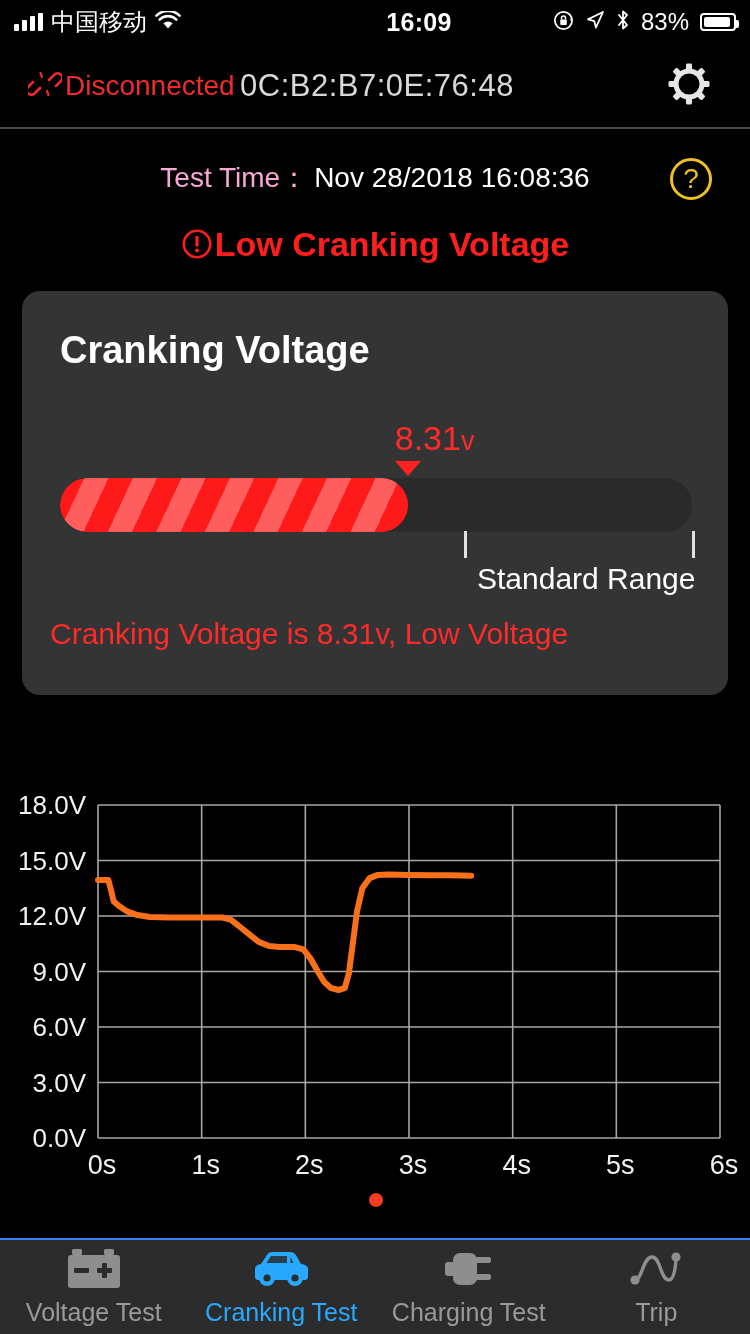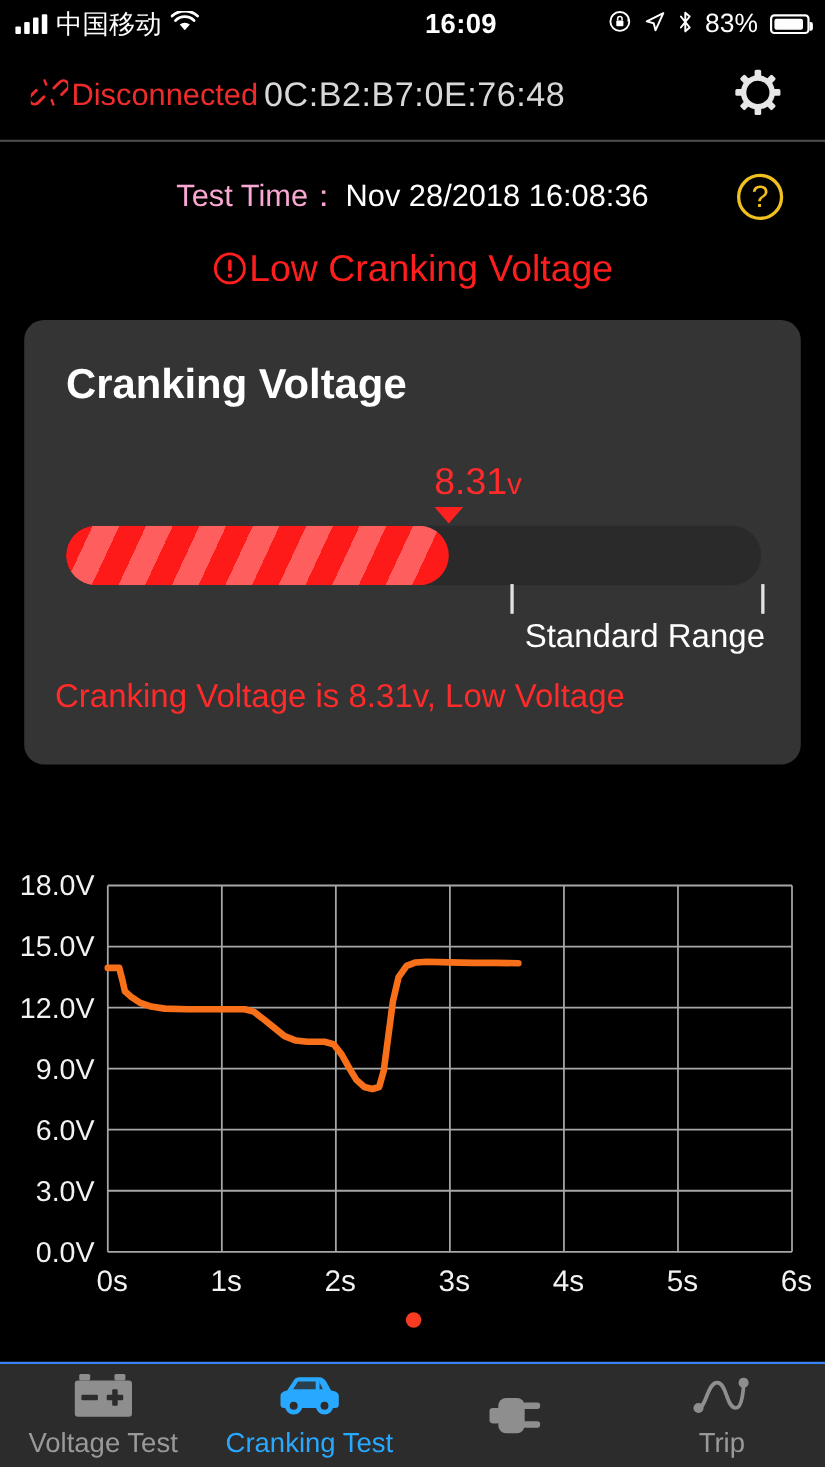--- a/index.html
+++ b/index.html
@@ -51,21 +51,21 @@
   .tt-label{ color:#f9a8d4; font-size:28px; }
   .tt-value{ color:#ffffff; font-size:28px; margin-left:6px; }
   .help-btn{ position:absolute; right:38px; top:158px; width:42px; height:42px;
       border:3px solid #f0c020; border-radius:50%;
       display:flex; align-items:center; justify-content:center;
       color:#f0c020; font-size:28px; font-weight:400; line-height:1; }
 
   
   .warning{ position:absolute; left:0; top:222px; width:750px; height:44px;
       display:flex; align-items:center; justify-content:center; gap:2px;
-      color:#ff1e1e; font-size:34px; font-weight:400; }
+      color:#ff1e1e; font-size:34px; font-weight:700; }
   .warn-icon{ display:inline-flex; width:32px; height:32px; }
 
   
   .card{ position:absolute; left:22px; top:291px; width:706px; height:404px;
       background:#343434; border-radius:18px; }
   .card-title{ position:absolute; left:38px; top:38px; color:#fff;
       font-size:38px; font-weight:600; }
   .value-label{ position:absolute; top:128px; color:#ff2a2a; font-size:34px;
       transform:translateX(-50%); white-space:nowrap;margin-left:27px; }
   .value-label .unit{ font-size:27px; }
@@ -296,20 +296,21 @@
 
     <div class="tab">
       <span class="ic">
         <svg width="56" height="44" viewBox="0 0 56 44">
           <rect x="12" y="6" width="24" height="32" rx="7" fill="#8e8e8e"></rect>
           <rect x="34" y="10" width="16" height="6" rx="2.5" fill="#8e8e8e"></rect>
           <rect x="34" y="27" width="16" height="6" rx="2.5" fill="#8e8e8e"></rect>
           <rect x="4" y="15" width="10" height="14" rx="3" fill="#8e8e8e"></rect>
         </svg>
       </span>
+      <span class="tlabel">Charging Test</span>
     </div>
 
     <div class="tab">
       <span class="ic">
         <svg width="56" height="44" viewBox="0 0 56 44">
           <path d="M7 33 C14 33 15 10 24 10 C33 10 32 33 41 33 C47 33 48 14 48 11" stroke="#8e8e8e" stroke-width="3.4" fill="none" stroke-linecap="round"></path>
           <circle cx="7" cy="33" r="4.6" fill="#8e8e8e"></circle>
           <circle cx="48" cy="10" r="4.6" fill="#8e8e8e"></circle>
         </svg>
       </span>

